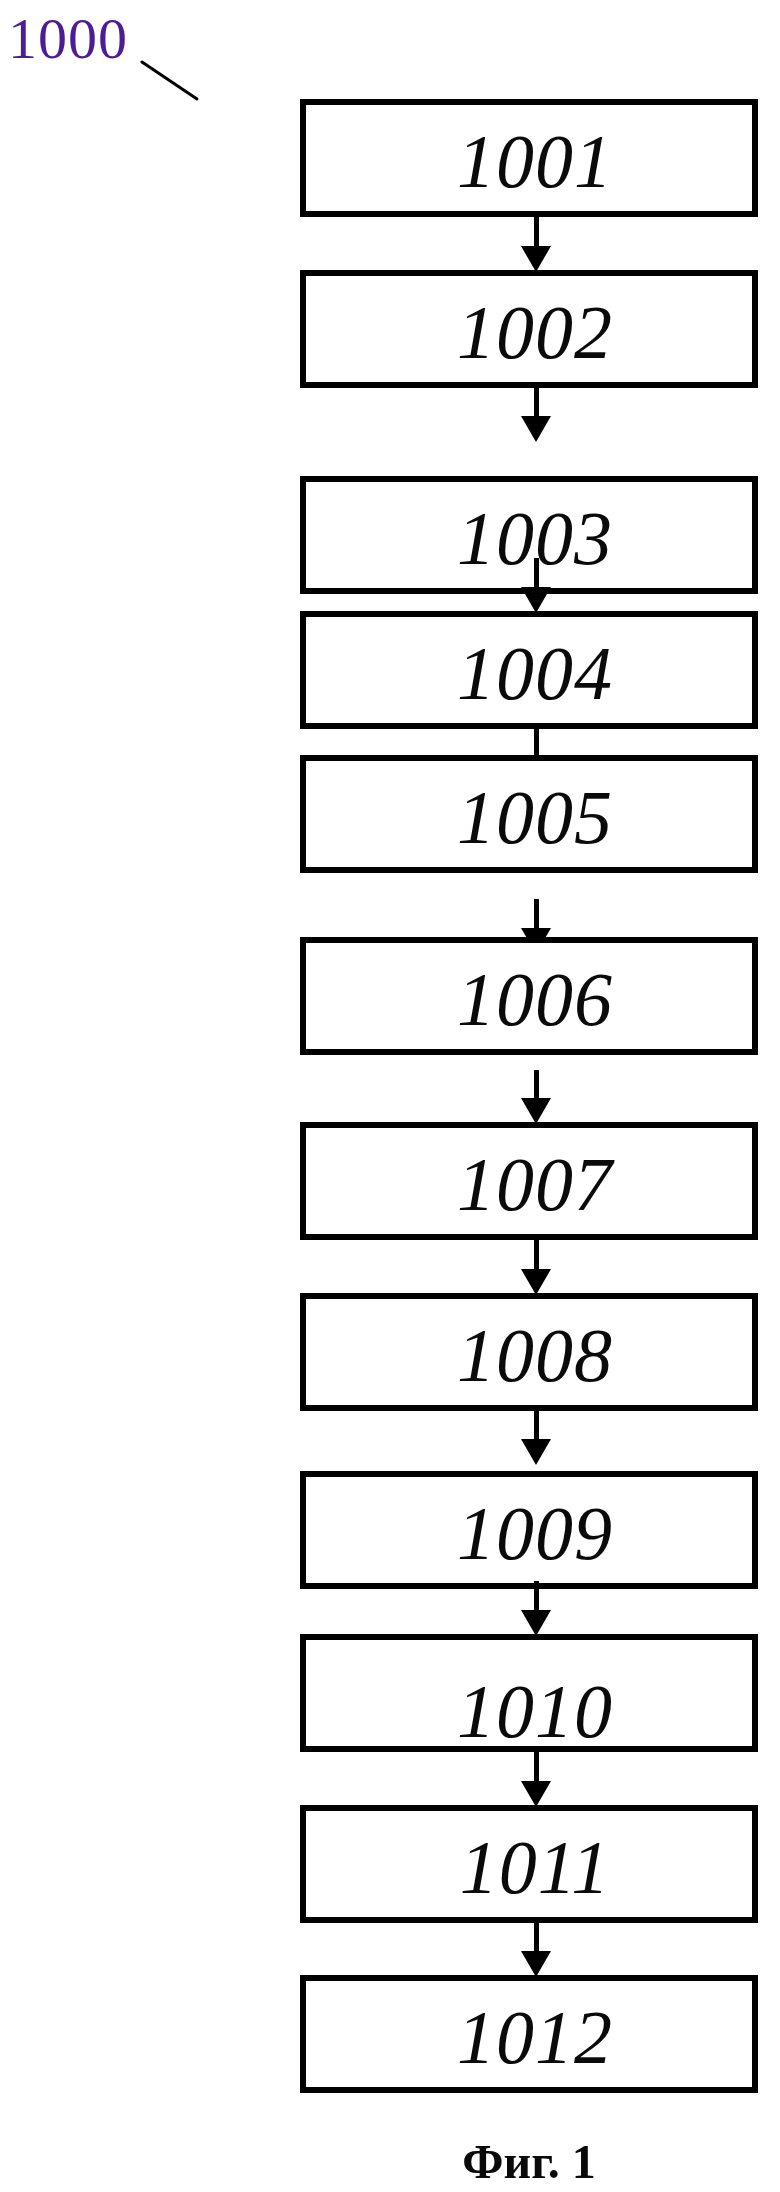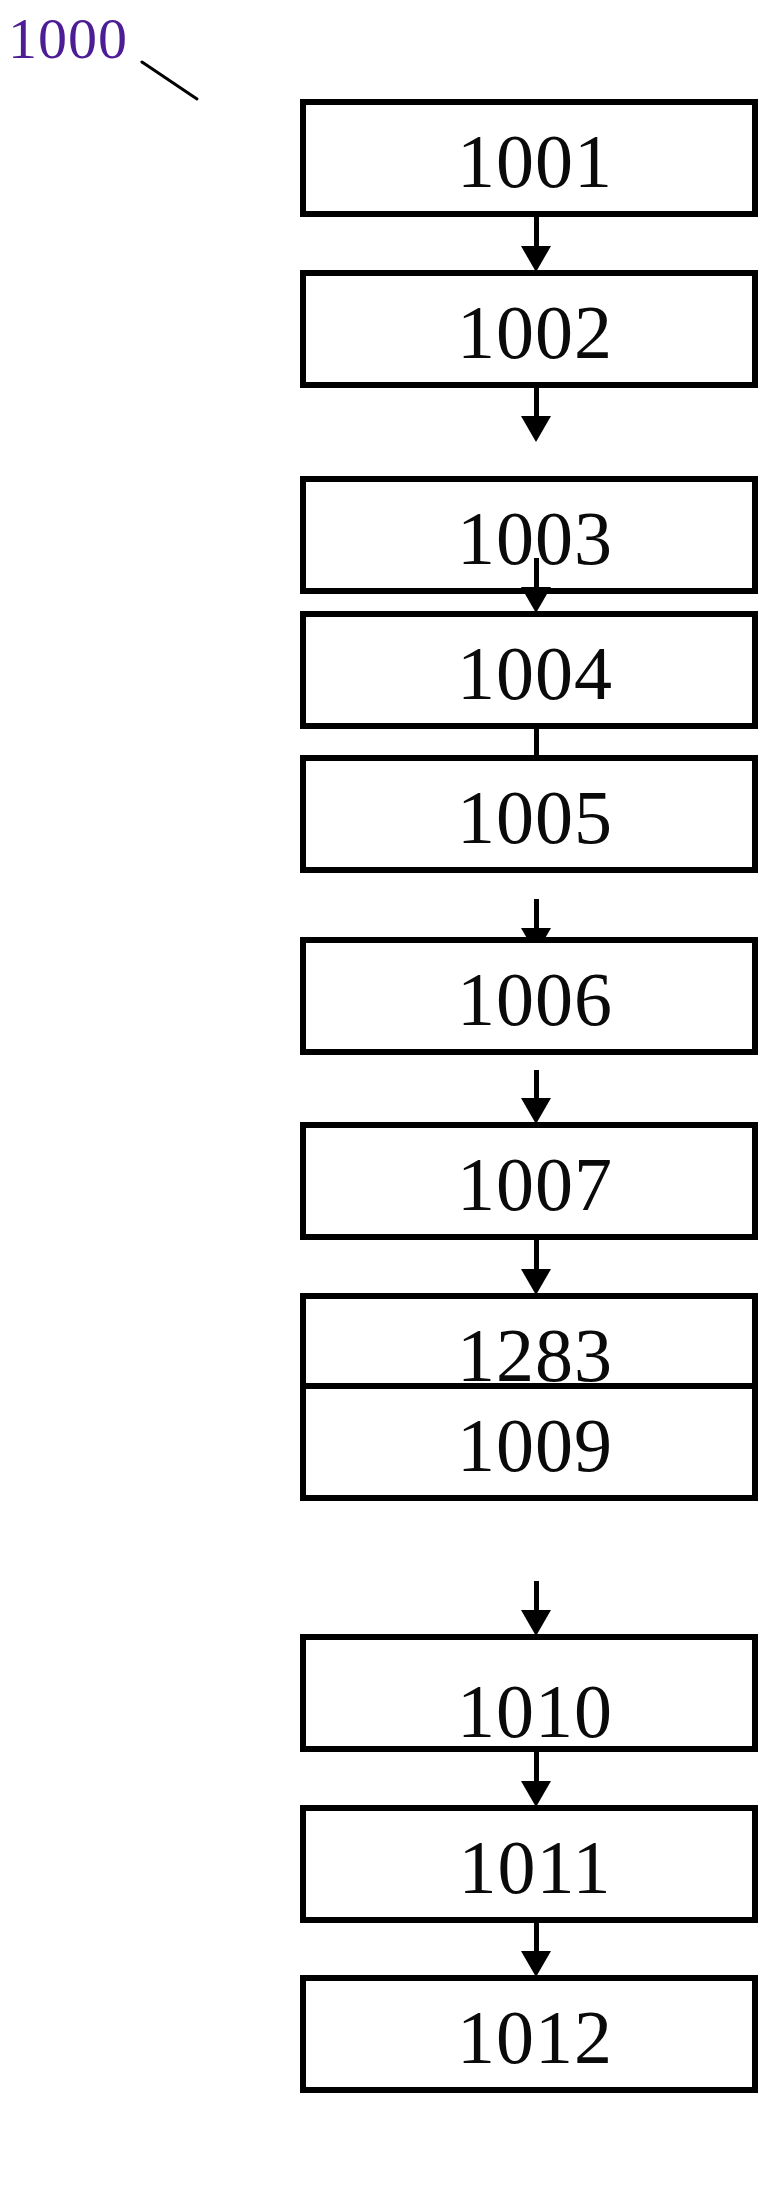--- a/index.html
+++ b/index.html
@@ -45,20 +45,21 @@
     align-items: center;
     justify-content: center;
   }
   .node span {
     font-size: 76px;
     line-height: 1;
     letter-spacing: 1px;
     transform: translate(6px, 3px);
     color: #0a0a0a;
     white-space: nowrap;
+    font-style: italic;
   }
   .arrow-stem {
     position: absolute;
     width: 5px;
     background: #000000;
   }
   .arrow-head {
     position: absolute;
     width: 0;
     height: 0;
@@ -120,37 +121,38 @@
         <span>1006</span>
       </div>
       <div class="arrow-stem" style="left: 533.5px; top: 1070px; height: 32px;"></div>
       <div class="arrow-head" style="left: 521px; top: 1098px;"></div>
       <div class="node" style="top: 1122px;">
         <span>1007</span>
       </div>
       <div class="arrow-stem" style="left: 533.5px; top: 1240px; height: 33px;"></div>
       <div class="arrow-head" style="left: 521px; top: 1269px;"></div>
       <div class="node" style="top: 1293px;">
-        <span>1283</span>
+        <span>1008</span>
       </div>
       <div class="arrow-stem" style="left: 533.5px; top: 1411px; height: 32px;"></div>
       <div class="arrow-head" style="left: 521px; top: 1439px;"></div>
-      <div class="node" style="top: 1383px;">
+      <div class="node" style="top: 1471px;">
         <span>1009</span>
       </div>
       <div class="arrow-stem" style="left: 533.5px; top: 1581px; height: 33px;"></div>
       <div class="arrow-head" style="left: 521px; top: 1610px;"></div>
       <div class="node" style="top: 1634px; align-items: flex-end;">
         <span>1010</span>
       </div>
       <div class="arrow-stem" style="left: 533.5px; top: 1752px; height: 33px;"></div>
       <div class="arrow-head" style="left: 521px; top: 1781px;"></div>
       <div class="node" style="top: 1805px;">
         <span>1011</span>
       </div>
       <div class="arrow-stem" style="left: 533.5px; top: 1923px; height: 32px;"></div>
       <div class="arrow-head" style="left: 521px; top: 1951px;"></div>
       <div class="node" style="top: 1975px;">
         <span>1012</span>
       </div>
     </div>
 
+  <div id="caption">Фиг. 1</div>
 </div>
 
 </body></html>

